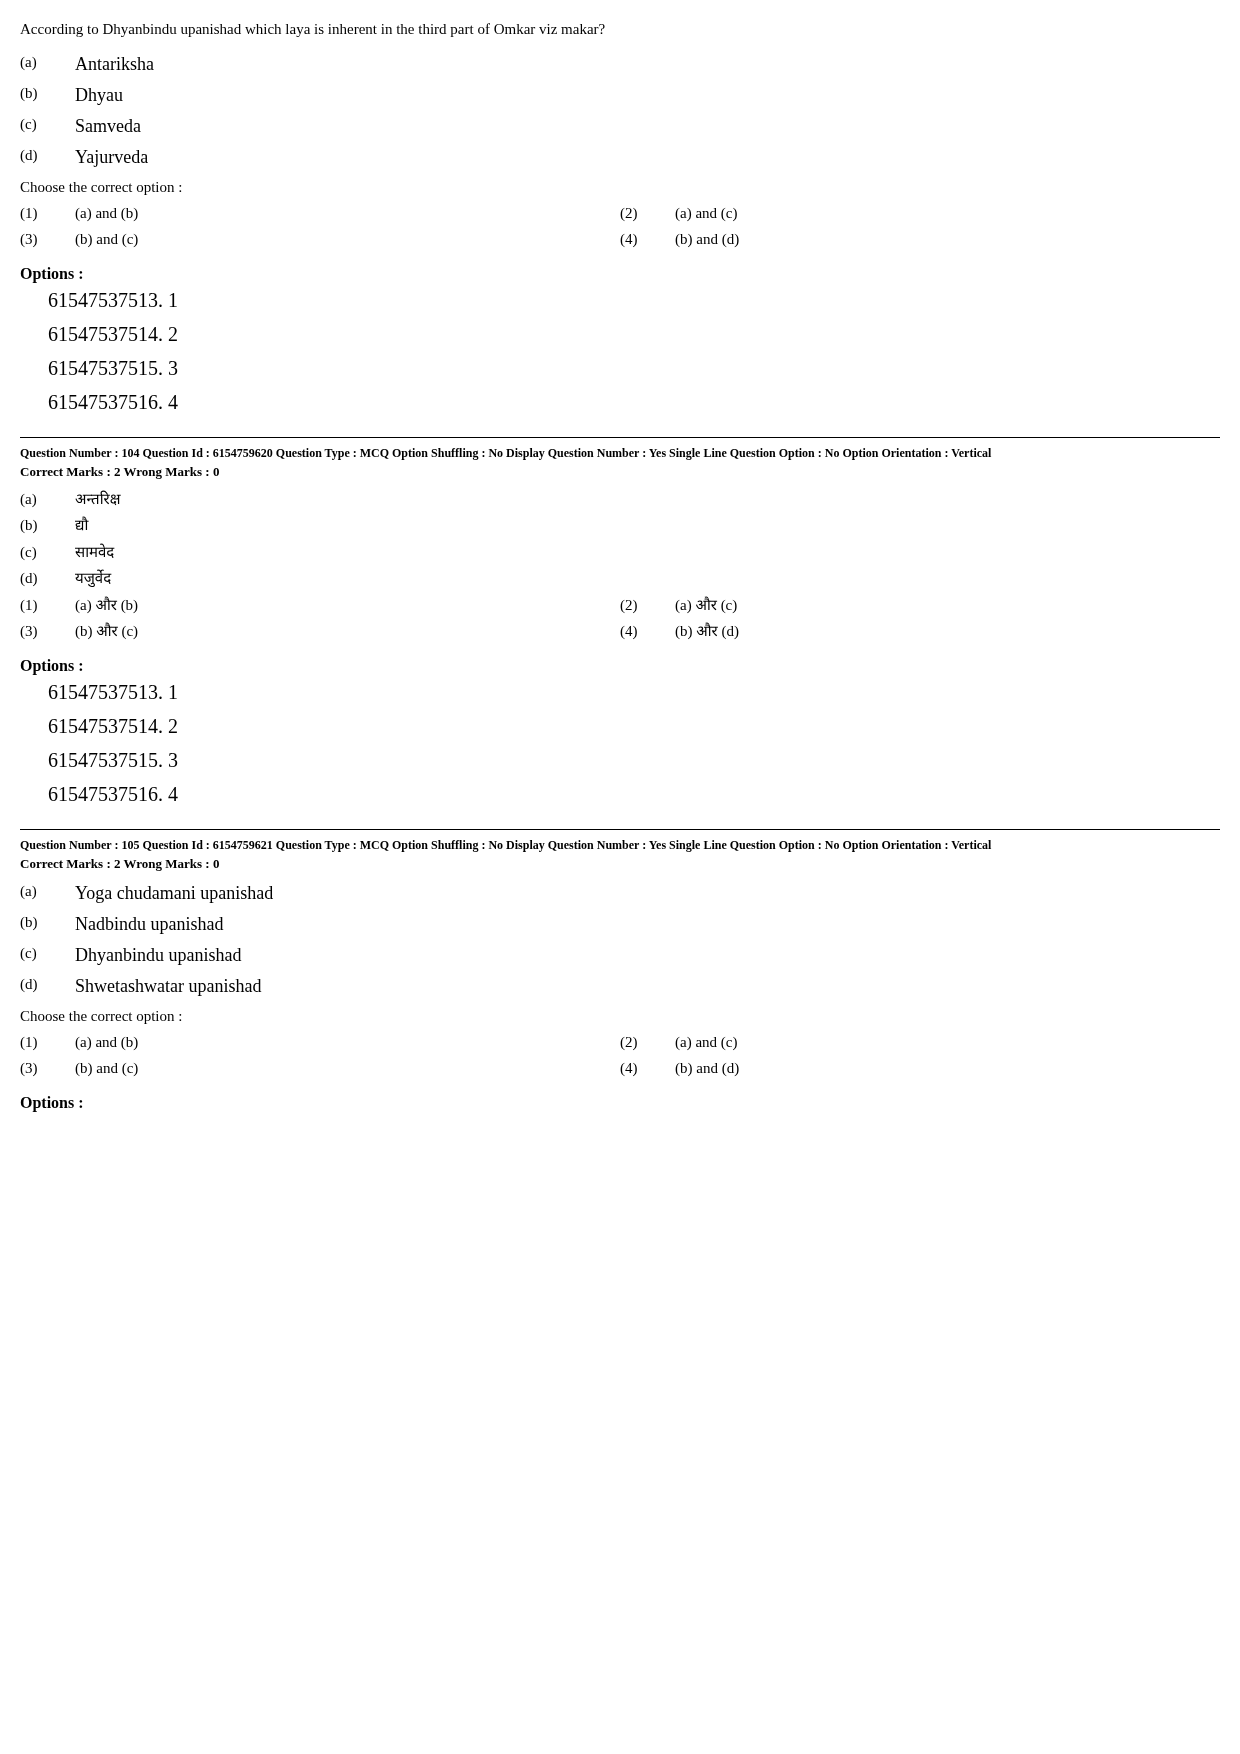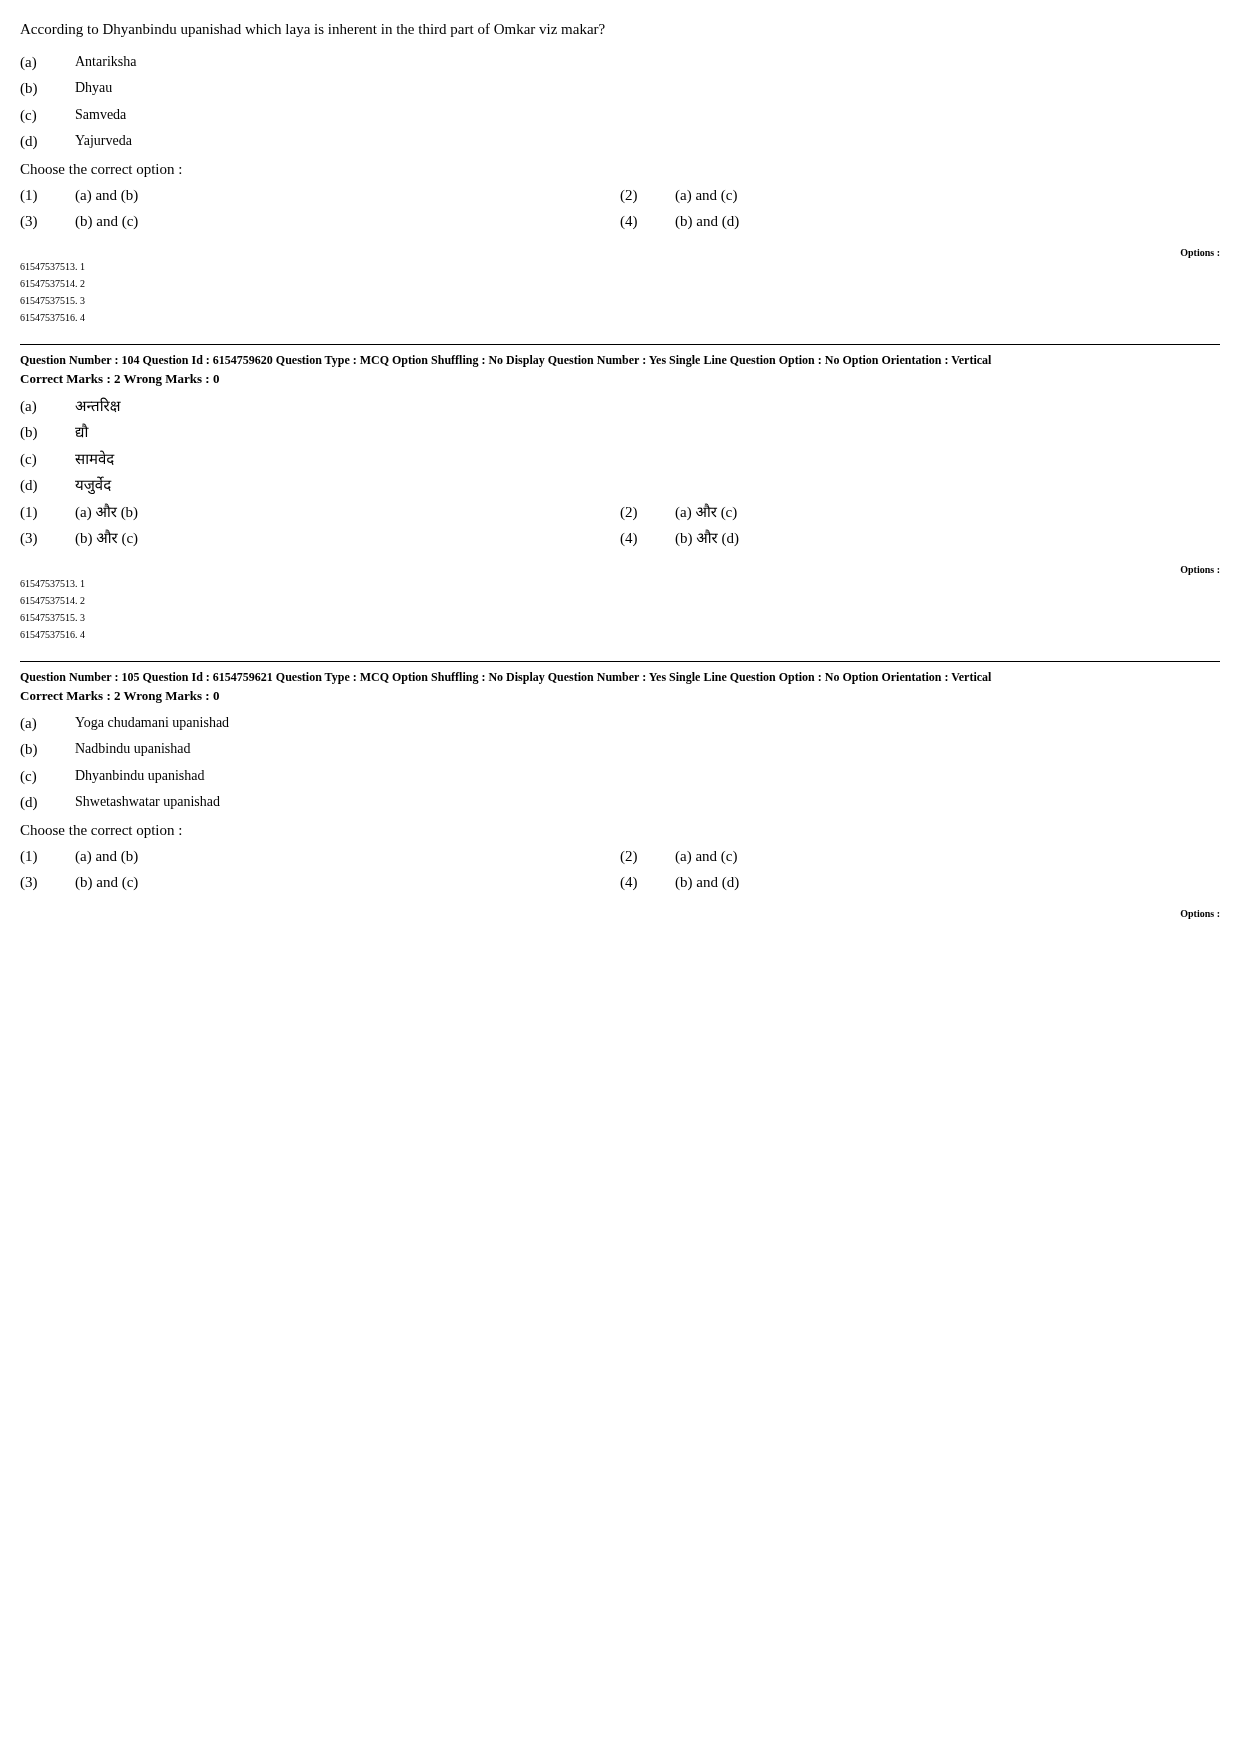--- a/index.html
+++ b/index.html
@@ -24,21 +24,21 @@
     .option-row {
       display: flex;
       margin-bottom: 4px;
       line-height: 1.5;
     }
     .option-label {
       min-width: 55px;
       font-size: 15px;
     }
     .option-text {
-      font-size: 14px;
+      font-size: 18px;
     }
     .choose-label {
       font-size: 15px;
       margin: 8px 0 6px 0;
     }
     .choose-options-grid {
       display: grid;
       grid-template-columns: 1fr 1fr;
       margin-bottom: 10px;
     }
@@ -52,27 +52,27 @@
       font-size: 15px;
     }
     .choose-option-val {
       font-size: 15px;
     }
     .options-section {
       margin-top: 8px;
       margin-bottom: 6px;
     }
     .options-label {
-      font-size: 10px;
+      font-size: 16px;
       font-weight: bold;
-      text-align: right;
     }
     .options-list {
-      font-size: 10px;
+      font-size: 20px;
       line-height: 1.7;
+      margin-left: 28px;
     }
     .meta-block {
       font-size: 12px;
       font-weight: bold;
       margin-top: 18px;
       margin-bottom: 2px;
       line-height: 1.5;
       border-top: 1px solid #000;
       padding-top: 6px;
     }

